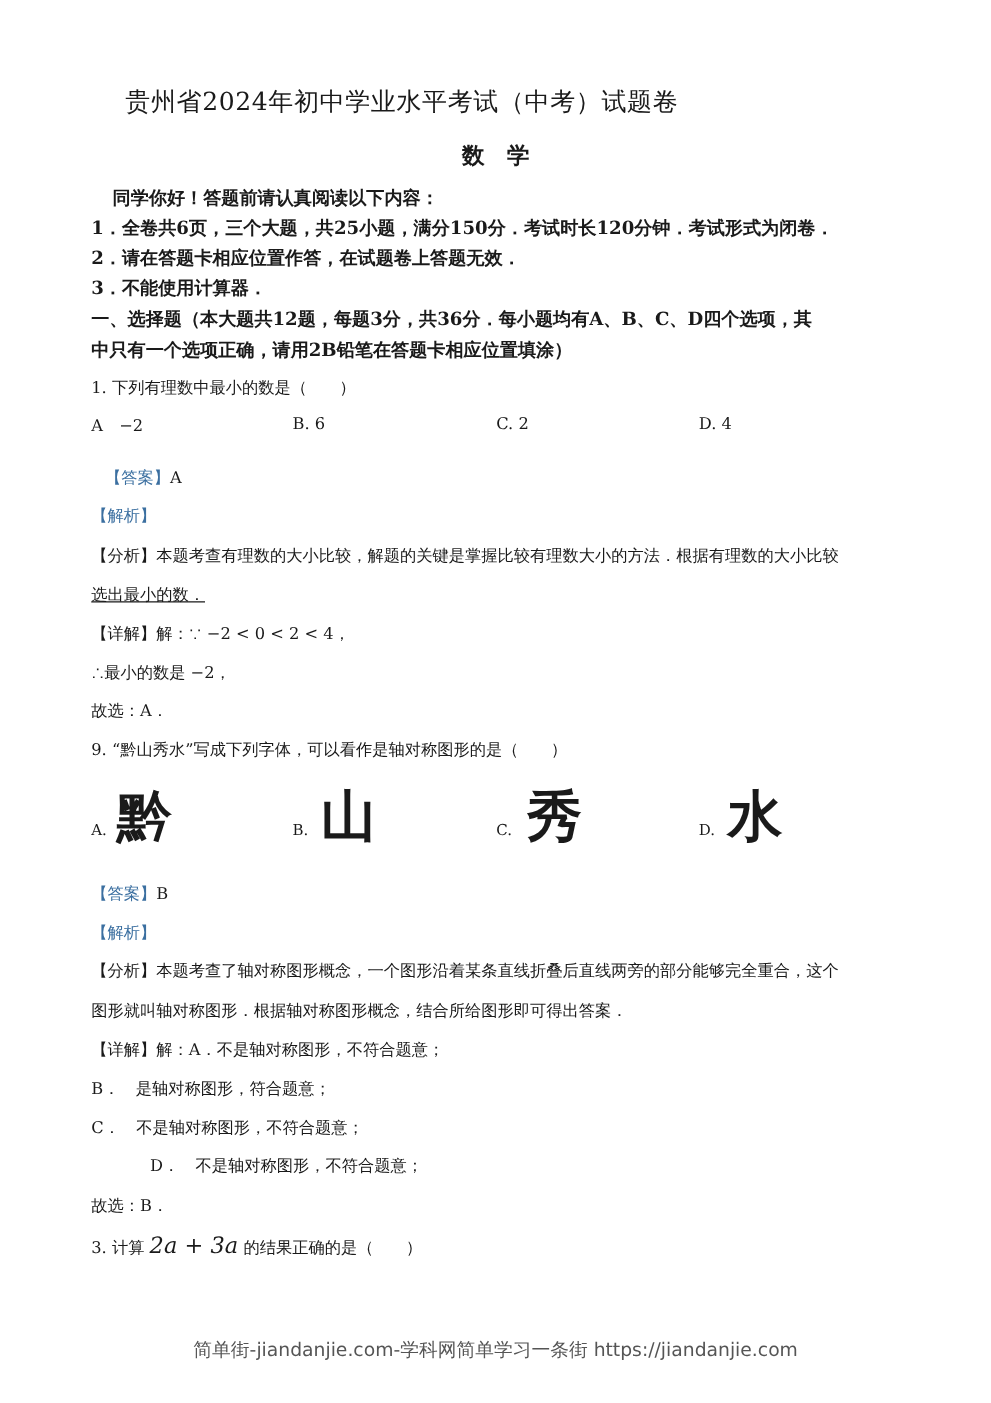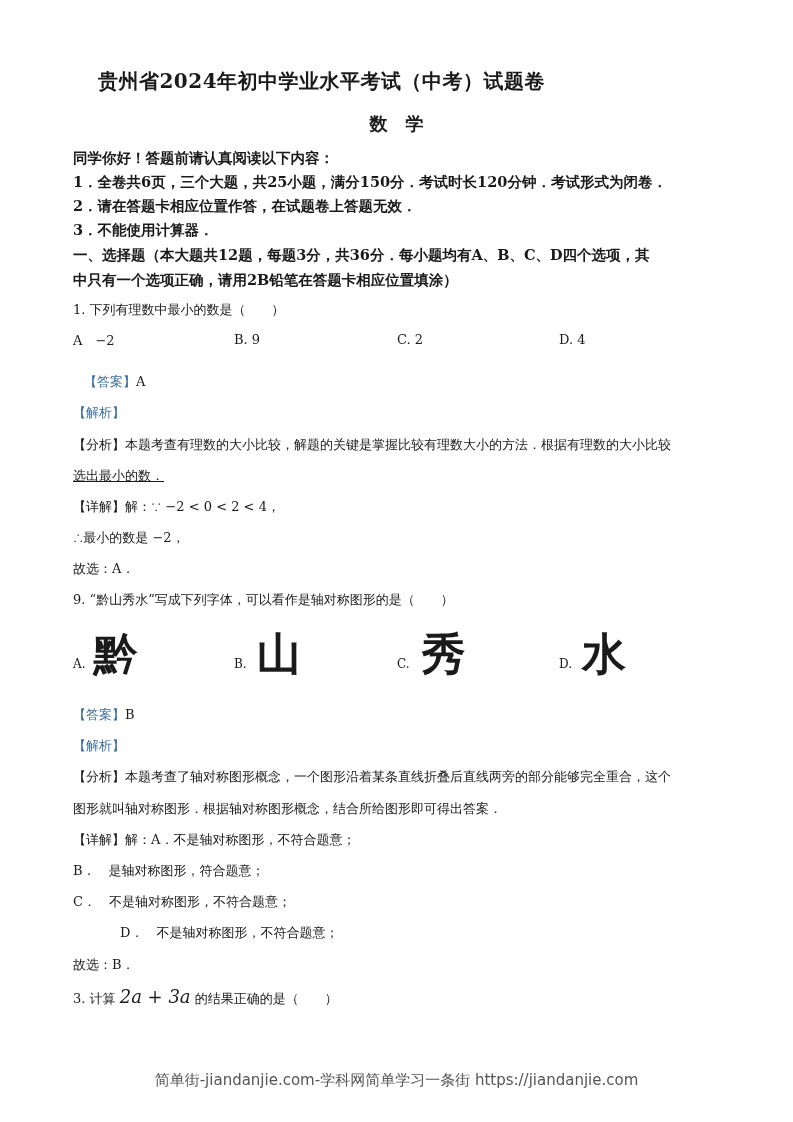--- a/index.html
+++ b/index.html
@@ -1,45 +1,45 @@
 <!DOCTYPE html>
 <html><head>
 <meta charset="utf-8">
 <style>
   html, body { margin: 0; padding: 0; background: #ffffff; }
   body { width: 793px; height: 1122px; position: relative; overflow: hidden; color: #1a1a1a;
          font-family: "DejaVu Serif", "Liberation Serif", serif; }
   .abs { position: absolute; }
-  .title { left: 0; width: 643px; top: 68px; text-align: center; font-weight: bold; font-size: 20px; letter-spacing: 0.5px; }
+  .title { left: 0; width: 643px; top: 68px; text-align: center; font-weight: normal; font-size: 20px; letter-spacing: 0.5px; }
   .subject { left: 0; width: 793px; top: 112px; text-align: center; font-weight: bold; font-size: 18px; letter-spacing: 18px; padding-left: 18px; box-sizing: border-box; }
   .bold { font-weight: bold; font-size: 14.5px; }
   .txt { font-size: 13px; }
   .tag { color: #3b6fa0; }
   .opt { font-size: 13px; }
   .glyph { font-size: 44px; font-family: "DejaVu Sans", sans-serif; font-weight: bold; line-height: 1; }
   .footer { left: 0; width: 793px; top: 1071px; text-align: center; font-size: 15px; color: #555;
             font-family: "DejaVu Sans", sans-serif; }
   i.m { font-style: italic; }
 </style>
 </head>
 <body>
 
 <div class="abs title">贵州省2024年初中学业水平考试（中考）试题卷</div>
 <div class="abs subject">数学</div>
 
-<div class="abs bold" style="left:73px; top:149px;">同学你好！答题前请认真阅读以下内容：</div>
+<div class="abs bold" style="left:90px; top:149px;">同学你好！答题前请认真阅读以下内容：</div>
 <div class="abs bold" style="left:73px; top:173px;">1．全卷共6页，三个大题，共25小题，满分150分．考试时长120分钟．考试形式为闭卷．</div>
 <div class="abs bold" style="left:73px; top:197px;">2．请在答题卡相应位置作答，在试题卷上答题无效．</div>
 <div class="abs bold" style="left:73px; top:221px;">3．不能使用计算器．</div>
 <div class="abs bold" style="left:73px; top:246px;">一、选择题（本大题共12题，每题3分，共36分．每小题均有A、B、C、D四个选项，其</div>
 <div class="abs bold" style="left:73px; top:271px;">中只有一个选项正确，请用2B铅笔在答题卡相应位置填涂）</div>
 
 <div class="abs txt" style="left:73px; top:301px;">1. 下列有理数中最小的数是（　　）</div>
 <div class="abs opt" style="left:73px; top:332px;">A　−2</div>
-<div class="abs opt" style="left:234px; top:332px;">B. 9</div>
+<div class="abs opt" style="left:234px; top:332px;">B. 6</div>
 <div class="abs opt" style="left:397px; top:332px;">C. 2</div>
 <div class="abs opt" style="left:559px; top:332px;">D. 4</div>
 
 <div class="abs txt" style="left:84px; top:373px;">
   <span class="tag">【答案】</span><span>A</span>
 </div>
 <div class="abs txt tag" style="left:73px; top:404px;">【解析】</div>
 <div class="abs txt" style="left:73px; top:436px;">
   <span>【分析】</span><span>本题考查有理数的大小比较，解题的关键是掌握比较有理数大小的方法．根据有理数的大小比较</span>
 </div>

